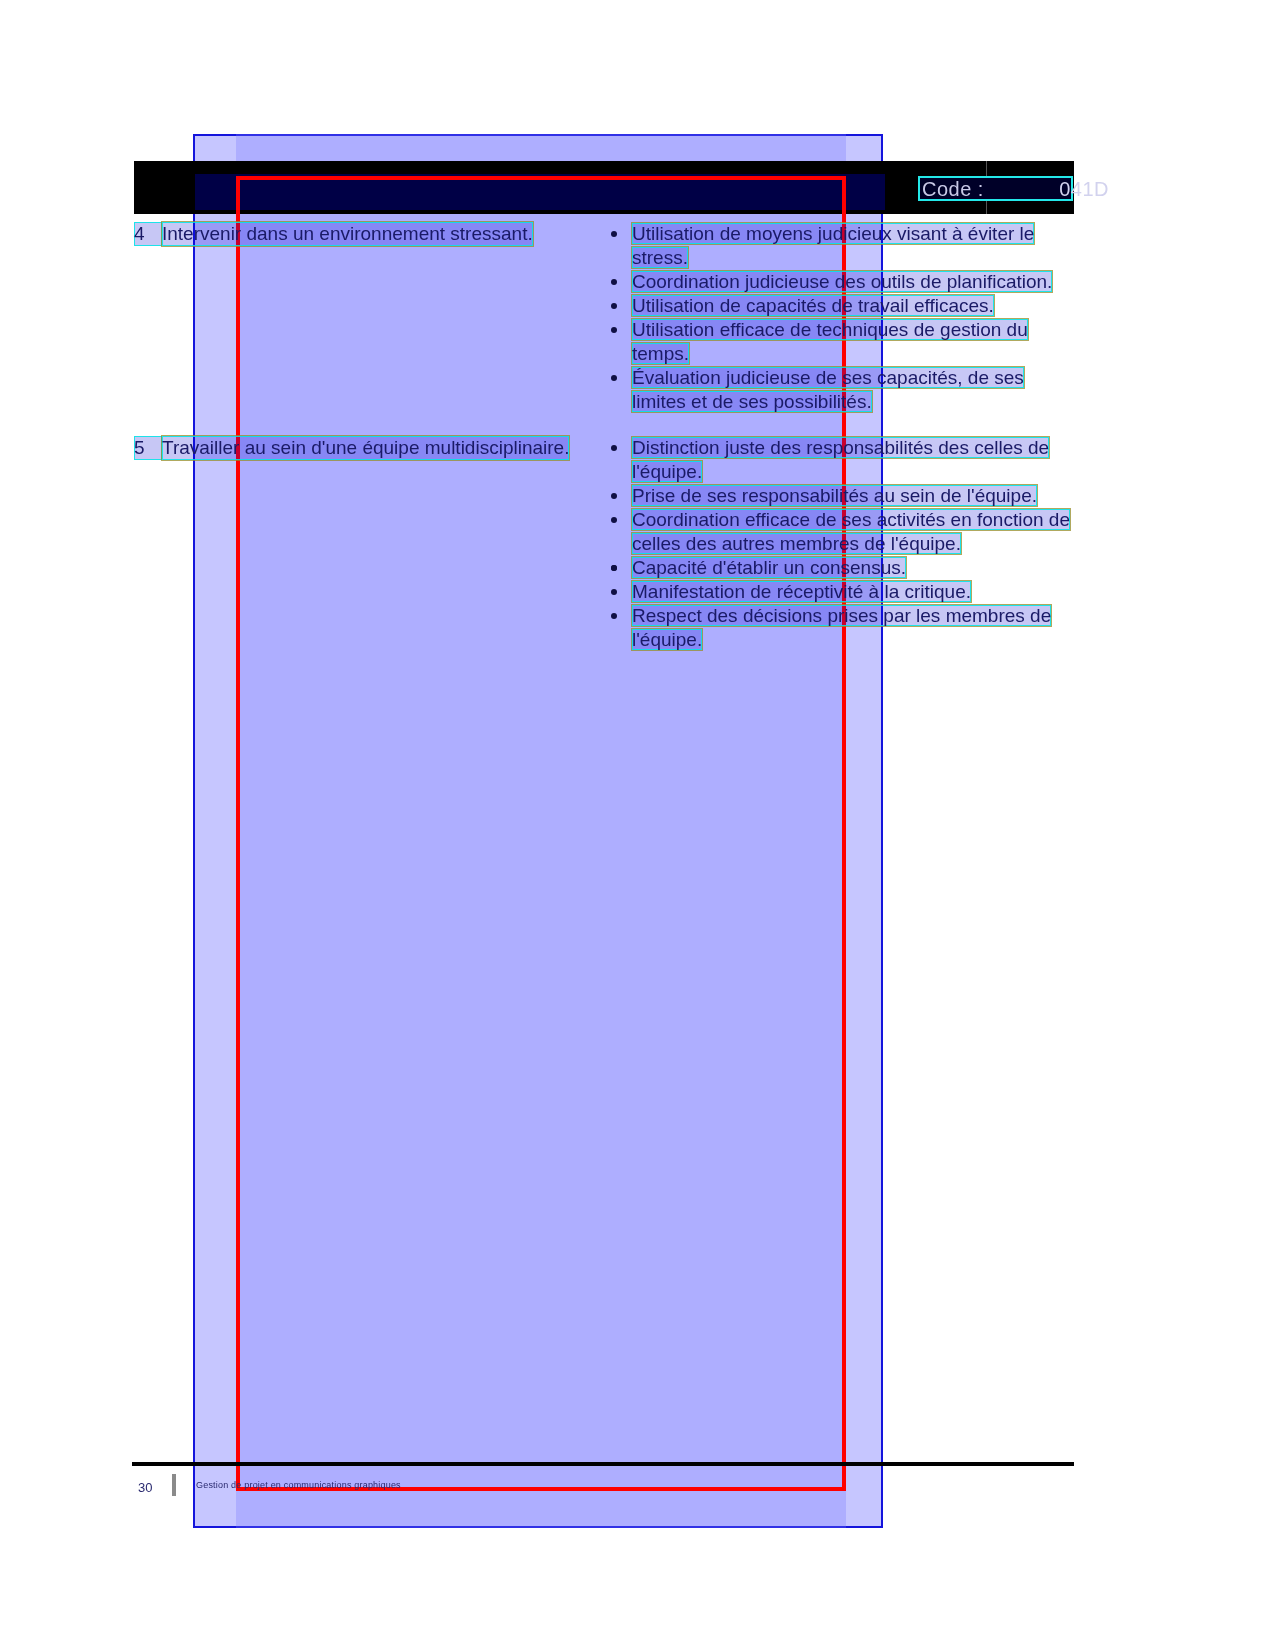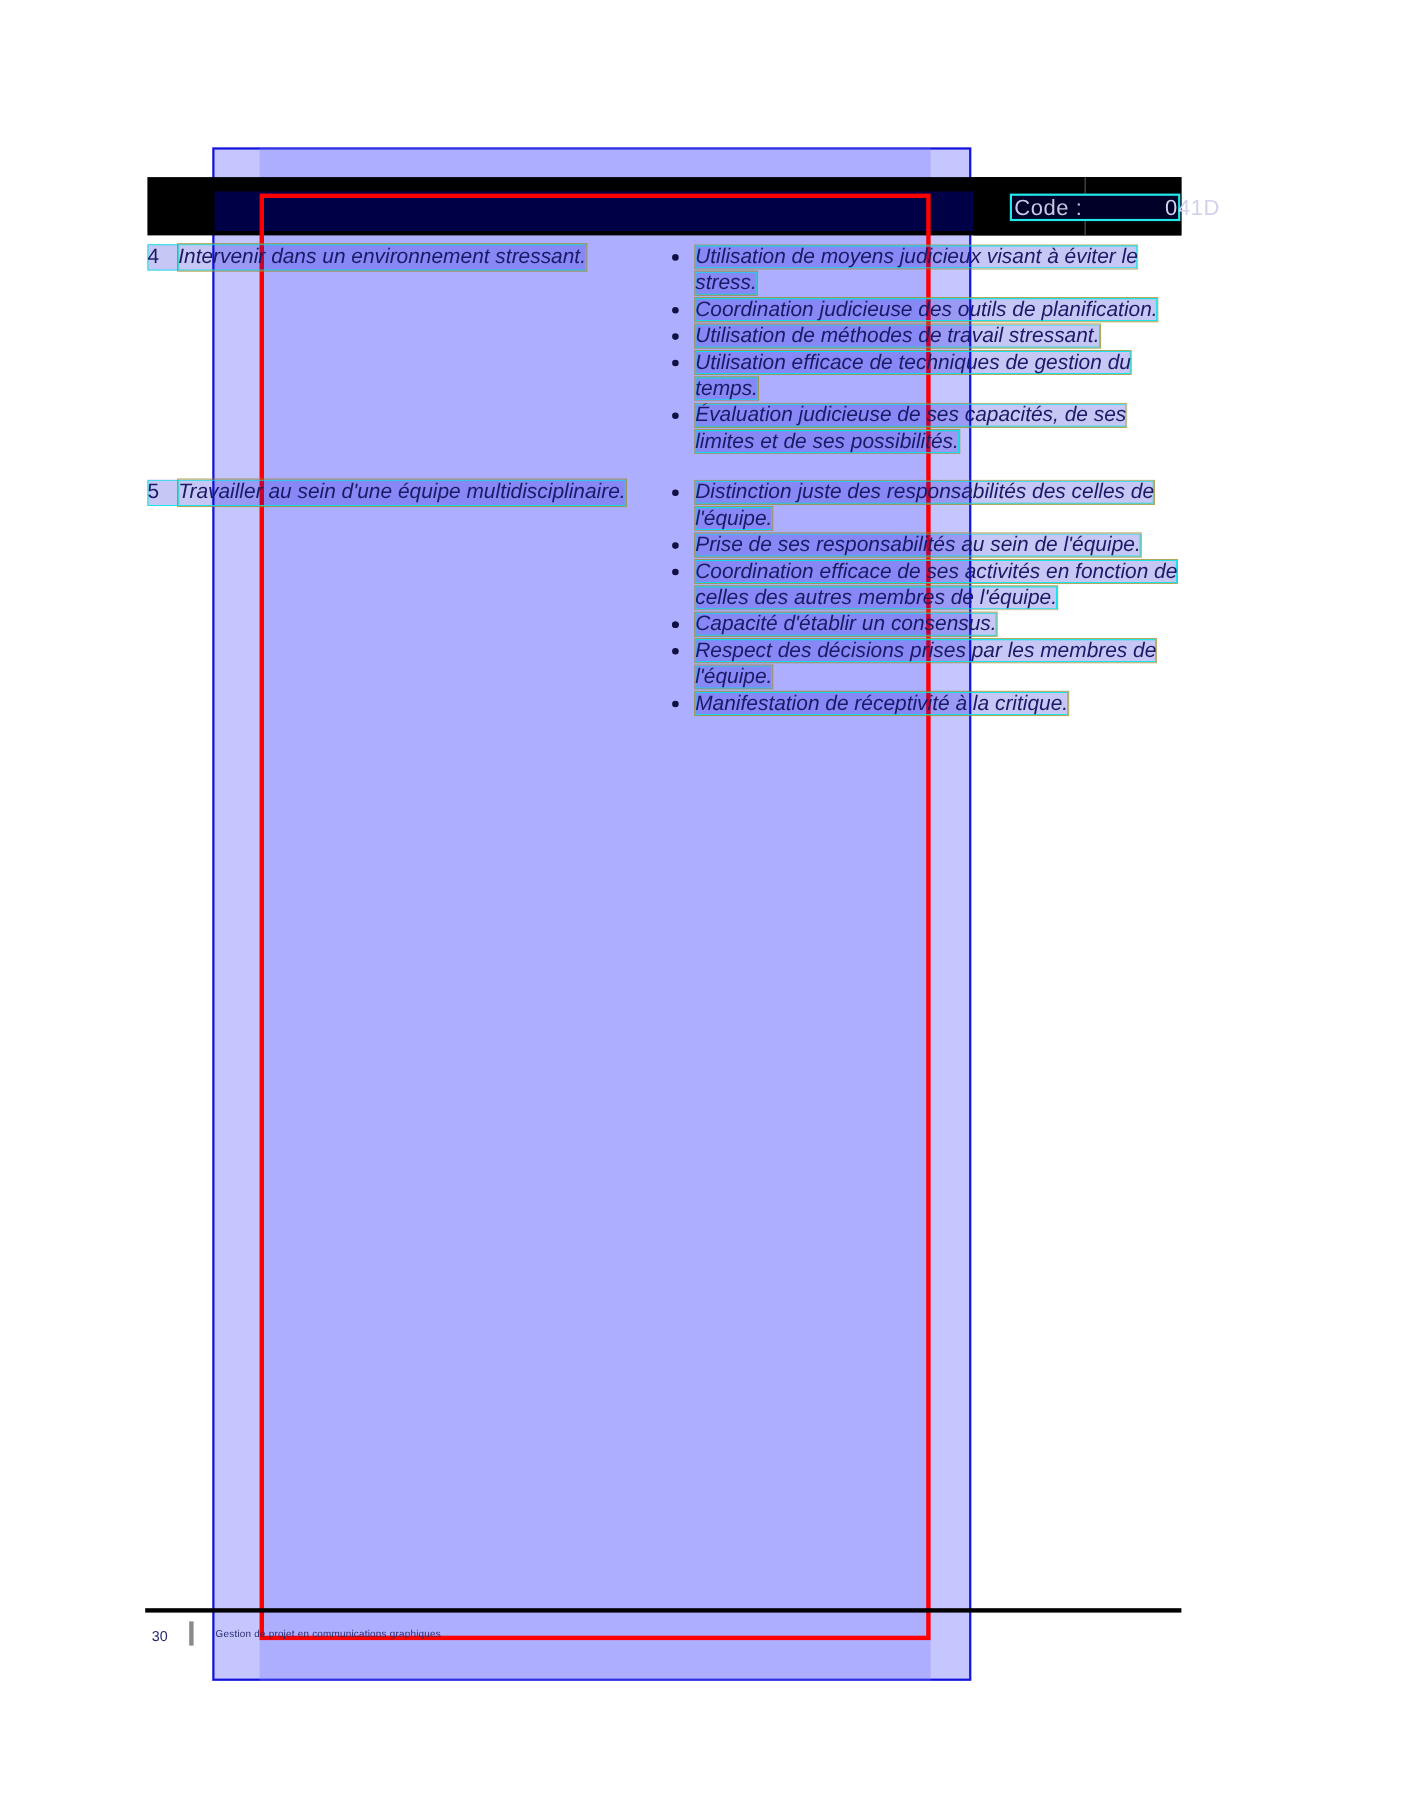--- a/index.html
+++ b/index.html
@@ -46,21 +46,21 @@
 
   ul.blist{list-style:none;margin:0;padding:0;}
   ul.blist li{position:relative;padding-left:30px;font-size:19px;color:#1a1a66;
               line-height:24px;margin-bottom:0;}
   ul.blist li .bullet{position:absolute;left:9px;top:9px;width:6px;height:6px;
               background:#101044;border-radius:50%;}
   ul.blist li .txt{display:inline;}
 
   
   .hl{background:rgba(0,0,210,.22);box-shadow:0 0 0 1px rgba(0,230,230,.85) inset;}
-  .wb{outline:1px solid rgba(150,140,40,.75);font-style:italic;}
+  .wb{outline:1px solid rgba(150,140,40,.75);}
 
   
   .foot-rule{position:absolute;left:132px;top:1446px;width:942px;height:4px;background:#000;}
   .foot-num{position:absolute;left:138px;top:1464px;font-size:13px;color:#2a2a70;}
   .foot-bar{position:absolute;left:172px;top:1458px;width:4px;height:22px;background:#8a8a8a;}
   .foot-txt{position:absolute;left:196px;top:1464px;font-size:9px;color:#2a2a70;letter-spacing:.2px;}
 </style>
 </head>
 <body>
 
@@ -94,21 +94,21 @@
           <li>
             <span class="bullet"></span>
             <span class="txt hl wb">Utilisation de moyens judicieux visant à éviter le stress.</span>
           </li>
           <li>
             <span class="bullet"></span>
             <span class="txt hl wb">Coordination judicieuse des outils de planification.</span>
           </li>
           <li>
             <span class="bullet"></span>
-            <span class="txt hl wb">Utilisation de méthodes de travail stressant.</span>
+            <span class="txt hl wb">Utilisation de capacités de travail efficaces.</span>
           </li>
           <li>
             <span class="bullet"></span>
             <span class="txt hl wb">Utilisation efficace de techniques de gestion du temps.</span>
           </li>
           <li>
             <span class="bullet"></span>
             <span class="txt hl wb">Évaluation judicieuse de ses capacités, de ses limites et de ses possibilités.</span>
           </li>
         </ul>
@@ -138,25 +138,25 @@
           </li>
           <li>
             <span class="bullet"></span>
           </li>
           <li>
             <span class="bullet"></span>
             <span class="txt hl wb">Capacité d'établir un consensus.</span>
           </li>
           <li>
             <span class="bullet"></span>
-            <span class="txt hl wb">Respect des décisions prises par les membres de l'équipe.</span>
+            <span class="txt hl wb">Manifestation de réceptivité à la critique.</span>
           </li>
           <li>
             <span class="bullet"></span>
-            <span class="txt hl wb">Manifestation de réceptivité à la critique.</span>
+            <span class="txt hl wb">Respect des décisions prises par les membres de l'équipe.</span>
           </li>
         </ul>
       </div>
     </div>
 
   </div>
 
   <div class="foot-rule"></div>
   <div class="foot-num">30</div>
   <div class="foot-bar"></div>

